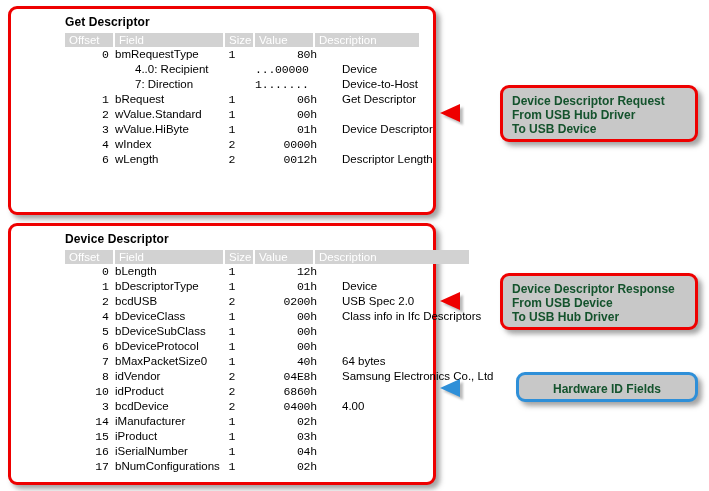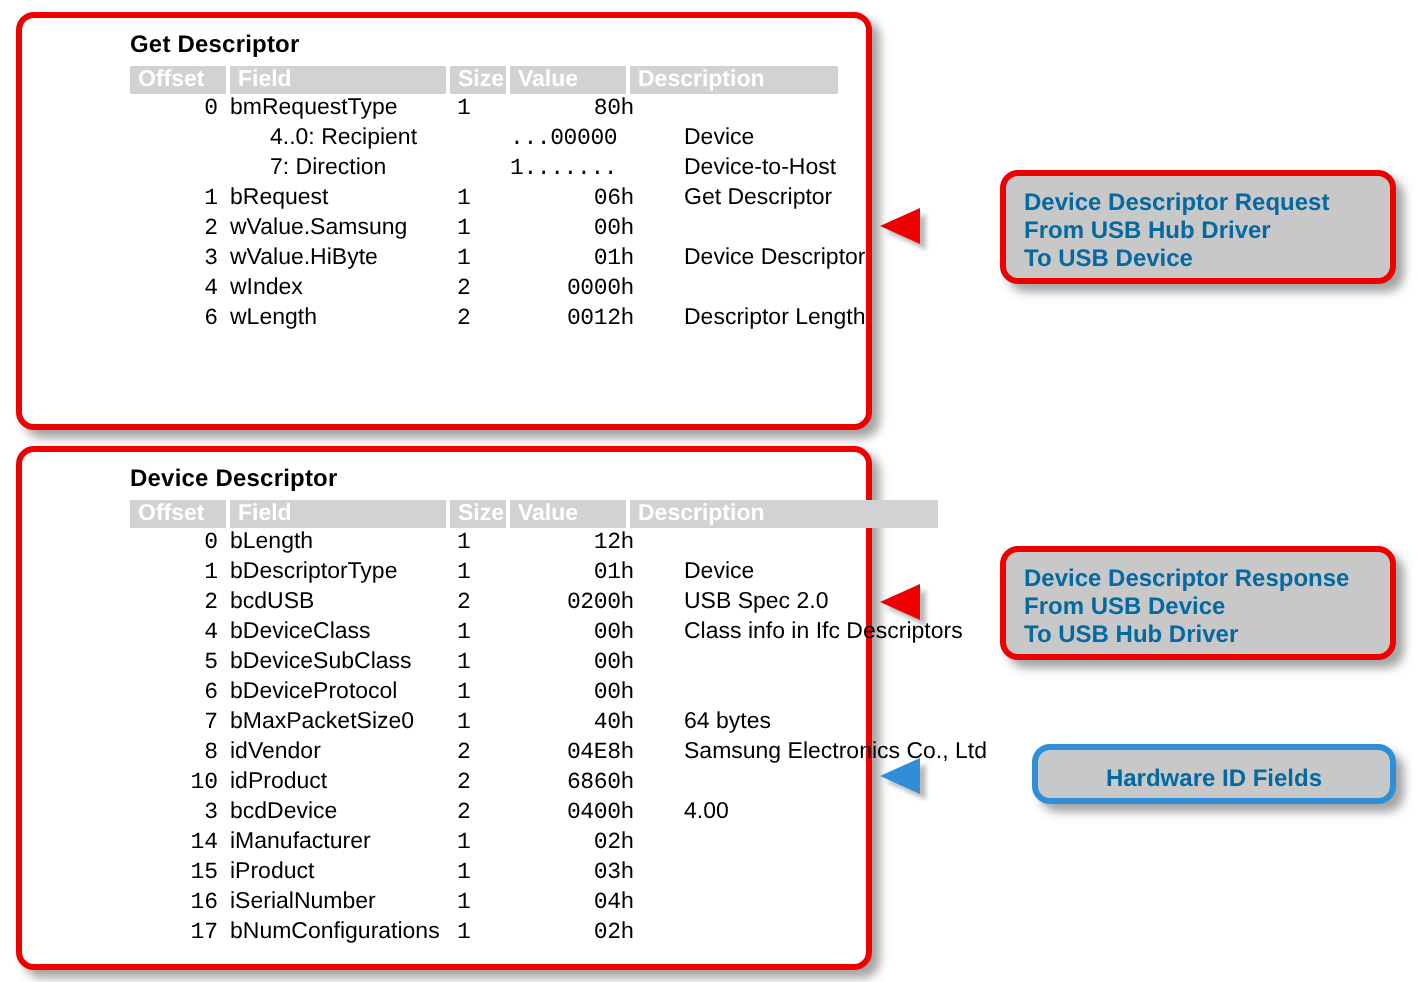--- a/index.html
+++ b/index.html
@@ -32,21 +32,21 @@
     font-size:11.5px;color:#000;padding:0 0 3px 10px;
   }
 
   
   .dtable{
     position:relative;
     margin:2px 0 0 10px;
     font-size:11.5px;
     color:#000;
   }
-  .hdr{position:relative;height:14px;font-weight:bold;}
+  .hdr{position:relative;height:14px;}
   .hdr span{
     position:absolute;top:0;height:14px;line-height:14px;
     background:#d2d2d2;color:#ffffff;
     font-size:11.5px;
     box-sizing:border-box;padding-left:4px;
     white-space:nowrap;overflow:hidden;
   }
   .h-offset{left:0;width:48px;}
   .h-field {left:50px;width:108px;}
   .h-size  {left:160px;width:28px;}
@@ -75,21 +75,21 @@
   .c-desc{position:absolute;left:256px;font-size:11.5px;margin-left:21px;}
 
   
   .callout{
     position:absolute;
     background:#c8c8c8;
     border:3px solid #ee0000;
     border-radius:9px;
     box-sizing:border-box;
     box-shadow:4px 4px 5px rgba(90,90,90,.55);
-    color:#0369a1;
+    color:#14532d;
     font-size:12px;font-weight:bold;
     line-height:14px;
     padding:6px 0 6px 9px;
     white-space:pre-line;
   }
   .callout.blue{border-color:#2e8fd8;}
   #callout-request{left:500px;top:85px;width:198px;height:57px;}
   #callout-response{left:500px;top:273px;width:198px;height:57px;}
   #callout-hwid{left:516px;top:372px;width:182px;height:30px;
                 padding-top:7px;text-align:center;padding-left:0;}
@@ -166,21 +166,21 @@
           </div>
           <div class="row">
             <span class="c-offset">1</span>
             <span class="c-field">bRequest</span>
             <span class="c-size">1</span>
             <span class="c-value">06h</span>
             <span class="c-desc">Get Descriptor</span>
           </div>
           <div class="row">
             <span class="c-offset">2</span>
-            <span class="c-field">wValue.Samsung</span>
+            <span class="c-field">wValue.Standard</span>
             <span class="c-size">1</span>
             <span class="c-value">00h</span>
             <span class="c-desc"></span>
           </div>
           <div class="row">
             <span class="c-offset">3</span>
             <span class="c-field">wValue.HiByte</span>
             <span class="c-size">1</span>
             <span class="c-value">01h</span>
             <span class="c-desc">Device Descriptor</span>

